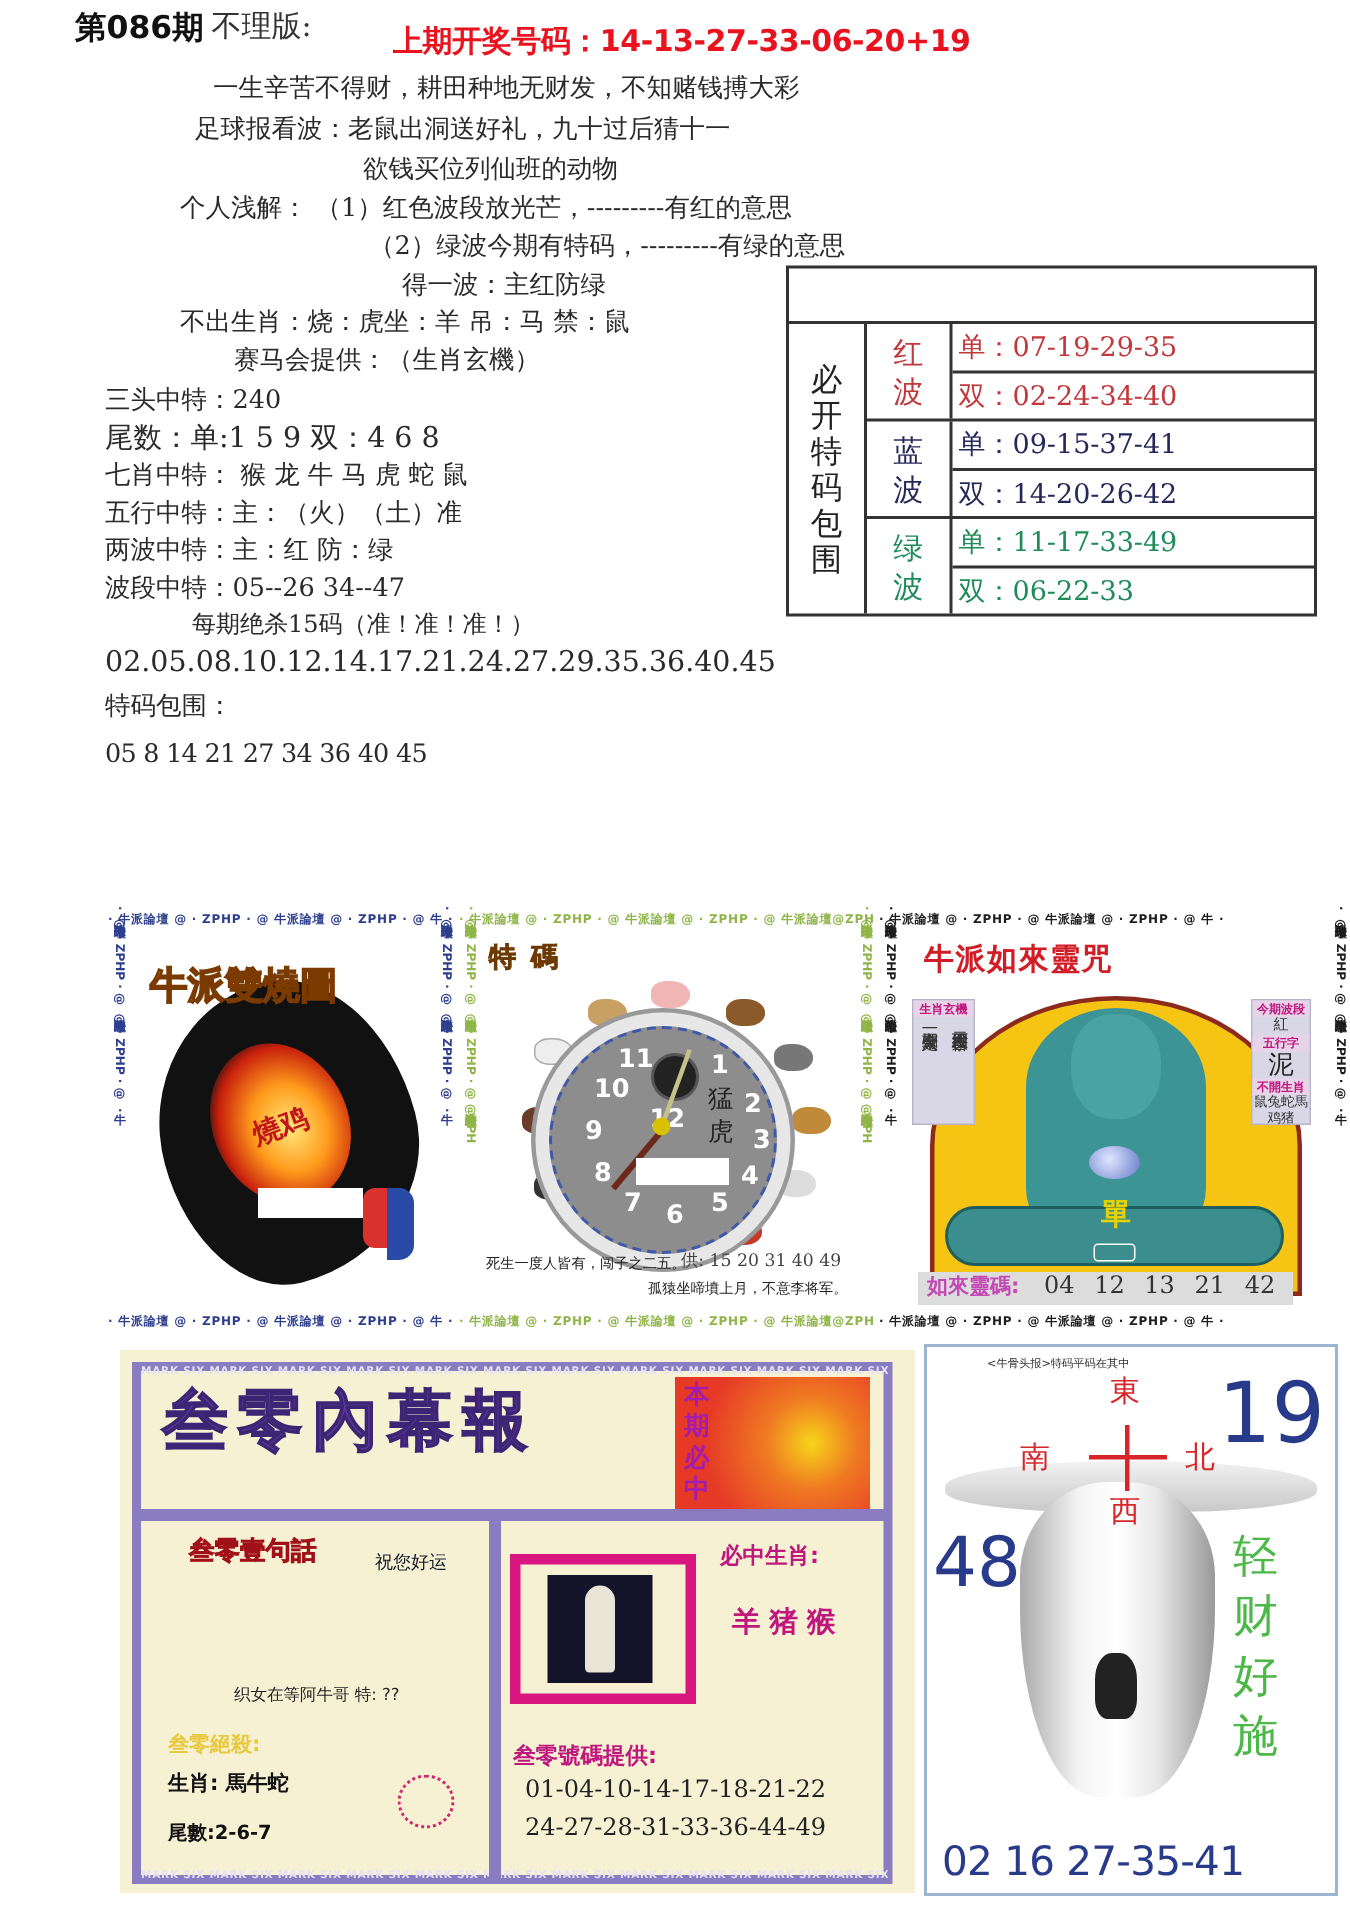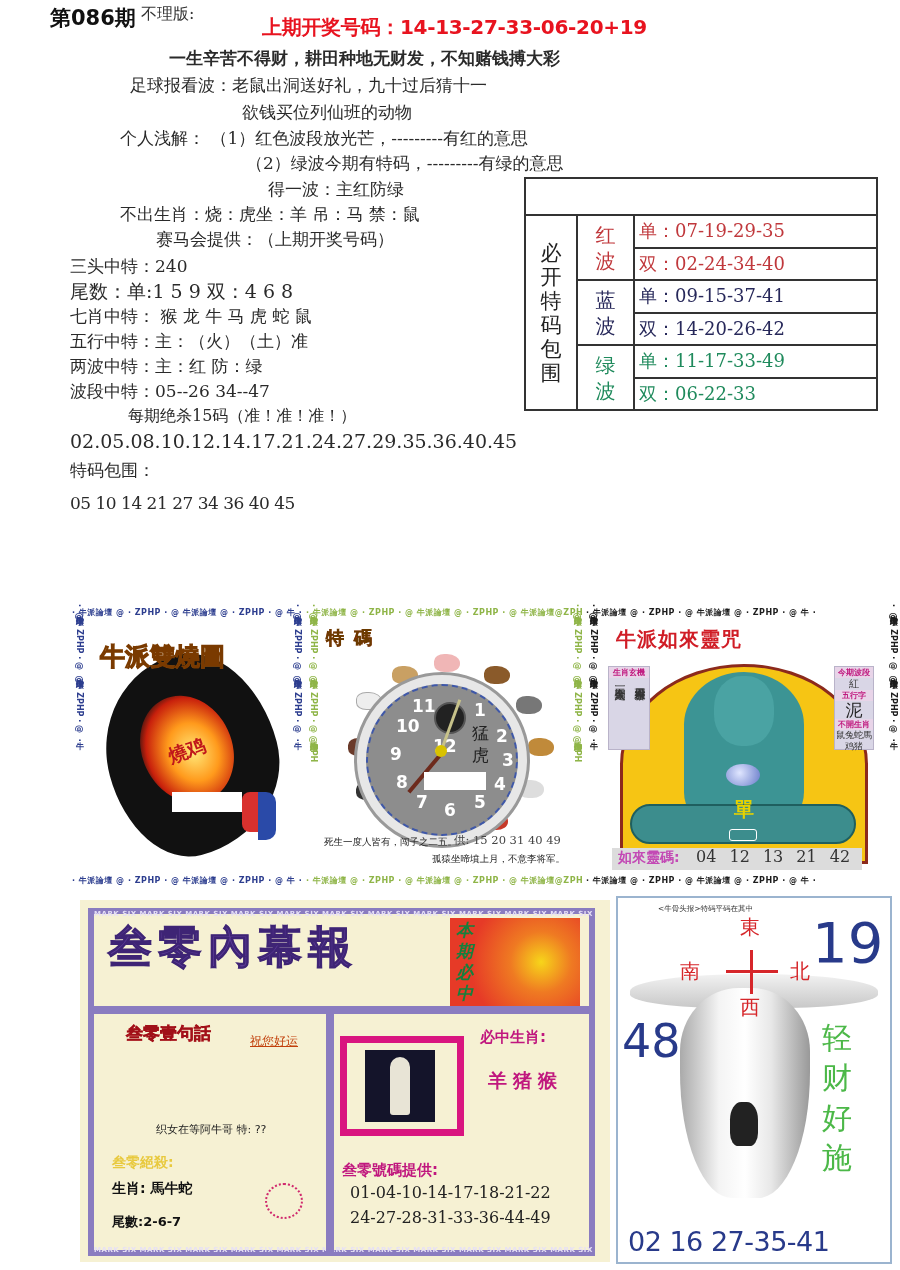--- a/index.html
+++ b/index.html
@@ -2,21 +2,21 @@
 <html><head>
 <meta charset="utf-8">
 <style>
   * { box-sizing: border-box; margin: 0; padding: 0; }
   html, body { width: 900px; height: 1270px; background: #ffffff; overflow: hidden; }
   body { position: relative; font-family: "DejaVu Serif", "Liberation Serif", serif; color: #222; }
   .abs { position: absolute; white-space: nowrap; }
 
   
   #issue { left: 50px; top: 4px; font-size: 21px; font-weight: bold; font-family: "DejaVu Sans", sans-serif; color:#111; }
-  #edition { left: 141px; top: 4px; font-size: 16px; color:#333; }
+  #edition { left: 141px; top: 4px; font-size: 20px; color:#333; }
   #last-draw { left: 262px; top: 14px; font-size: 20px; font-weight: bold; color: #e8131f; font-family: "DejaVu Sans", sans-serif; letter-spacing: -0.3px; }
   .line { font-size: 17px; color: #2a2a2a; }
 
   
   #wave-table { left: 524px; top: 177px; width: 354px; height: 234px; border: 2px solid #333; background: #fff; }
   #wave-table .head { height: 37px; border-bottom: 2px solid #333; }
   #wave-table .body { display: flex; height: 193px; }
   #wave-table .must { width: 52px; border-right: 2px solid #333; display:flex; flex-direction:column; align-items:center; justify-content:center; font-size: 21px; line-height: 24px; color:#222; }
   #wave-table .groups { flex:1; display:flex; flex-direction:column; }
   .grp { flex:1; display:flex; border-bottom: 2px solid #333; }
@@ -83,25 +83,25 @@
   #p3-bottom { position:absolute; left: 26px; top: 244px; width: 250px; height: 22px; background: #dcdcdc; }
   #p3-bottom-label { left: 32px; top: 245px; font-size: 14px; color: #c34ab5; font-weight:bold; font-family:"DejaVu Sans",sans-serif; }
   #p3-bottom-nums { left: 110px; top: 243px; font-size: 16px; color: #333; word-spacing: 8px; }
 
   
   #p4 { left: 80px; top: 900px; width: 530px; height: 362px; background: #f6f1d3; }
   #p4-frame { position:absolute; left: 8px; top: 8px; width: 507px; height: 348px; border: 6px solid #8a7cc0; }
   #p4 .wm-h { color: #e6e0f6; font-size: 7px; height: 8px; line-height: 8px; }
   #p4-title { left: 28px; top: 18px; font-size: 44px; font-weight: bold; color: #5b3a96; font-family:Liberation Serif, serif; letter-spacing: 6px; -webkit-text-stroke: 1px #3e2475; }
   #p4-redbox { position:absolute; left: 370px; top: 18px; width: 130px; height: 88px; background: radial-gradient(circle at 70% 50%, #f7d51a 0%, #ef7a22 30%, #e63a27 70%); }
-  #p4-redtext { left: 376px; top: 20px; font-size: 17px; line-height: 21px; color:#15803d; font-weight:bold; white-space: normal; width: 20px; font-style: italic; }
+  #p4-redtext { left: 376px; top: 20px; font-size: 17px; line-height: 21px; color:#a21caf; font-weight:bold; white-space: normal; width: 20px; }
   #p4-divider-h { position:absolute; left: 14px; top: 106px; width: 500px; height: 8px; background:#8a7cc0; }
   #p4-divider-v { position:absolute; left: 246px; top: 112px; width: 8px; height: 240px; background:#8a7cc0; }
   #p4-slogan-title { left: 46px; top: 122px; font-size: 17px; font-weight:bold; color: #d02832; font-family:"DejaVu Sans",sans-serif; -webkit-text-stroke: 0.5px #a01018; }
-  #p4-wish { left: 170px; top: 133px; font-size: 12px; color:#c2410c; font-family:"DejaVu Sans",sans-serif;text-decoration:underline; }
+  #p4-wish { left: 170px; top: 133px; font-size: 12px; color:#0f172a; font-family:"DejaVu Sans",sans-serif; }
   #p4-riddle { left: 76px; top: 222px; font-size: 11px; color:#222; font-family:"DejaVu Sans",sans-serif; }
   #p4-kill-title { left: 32px; top: 254px; font-size: 14px; font-weight:bold; color: #e8c93e; font-family:"DejaVu Sans",sans-serif; }
   #p4-zodiac-kill { left: 32px; top: 280px; font-size: 14px; font-weight:bold; color:#111; font-family:"DejaVu Sans",sans-serif; }
   #p4-tail-kill { left: 32px; top: 313px; font-size: 13px; font-weight:bold; color:#111; font-family:"DejaVu Sans",sans-serif; }
   #p4-deco { position:absolute; left: 185px; top: 283px; width: 38px; height: 36px; border: 2px dotted #d02a6e; border-radius: 50%; }
   #p4-pinkbox { position:absolute; left: 260px; top: 136px; width: 124px; height: 100px; border: 7px solid #d9157f; background: #f6f1d3; }
   #p4-photo { position:absolute; left: 285px; top: 150px; width: 70px; height: 72px; background: #14142a; }
   #p4-figure { position:absolute; left: 310px; top: 157px; width: 20px; height: 58px; background:#e8e4d6; border-radius: 10px 10px 3px 3px; }
   #p4-must-title { left: 400px; top: 128px; font-size: 15px; font-weight:bold; color:#c0177e; font-family:"DejaVu Sans",sans-serif; }
   #p4-must-zodiac { left: 408px; top: 168px; font-size: 19px; font-weight:bold; color:#c0177e; letter-spacing: 6px; font-family:"DejaVu Sans",sans-serif; }
@@ -126,39 +126,39 @@
   #p5-slogan { left: 204px; top: 120px; font-size: 30px; color:#4cb848; line-height: 40px; white-space: normal; width: 36px; }
   #p5-nums { left: 10px; top: 328px; font-size: 27px; color:#283a8a; font-family:"DejaVu Sans",sans-serif; letter-spacing: -0.5px; }
 </style>
 </head>
 <body>
 
 <div class="abs" id="issue">第086期</div>
 <div class="abs" id="edition">不理版:</div>
 <div class="abs" id="last-draw">上期开奖号码：14-13-27-33-06-20+19</div>
 
-<div class="abs line" style="left:169px;top:47px;font-weight:bold;">一生辛苦不得财，耕田种地无财发，不知赌钱搏大彩</div>
+<div class="abs line" style="left:142px;top:47px;">一生辛苦不得财，耕田种地无财发，不知赌钱搏大彩</div>
 <div class="abs line" style="left:130px;top:74px;">足球报看波：老鼠出洞送好礼，九十过后猜十一</div>
 <div class="abs line" style="left:242px;top:101px;">欲钱买位列仙班的动物</div>
 <div class="abs line" style="left:120px;top:127px;">个人浅解：  （1）红色波段放光芒，---------有红的意思</div>
 <div class="abs line" style="left:246px;top:152px;">（2）绿波今期有特码，---------有绿的意思</div>
 <div class="abs line" style="left:268px;top:178px;">得一波：主红防绿</div>
 <div class="abs line" style="left:120px;top:203px;">不出生肖：烧：虎坐：羊 吊：马 禁：鼠</div>
-<div class="abs line" style="left:156px;top:228px;">赛马会提供：（上期开奖号码）</div>
+<div class="abs line" style="left:156px;top:228px;">赛马会提供：（生肖玄機）</div>
 
 <div class="abs line" style="left:70px;top:255px;">三头中特：240</div>
 <div class="abs line" style="left:70px;top:279px;font-size:19px;">尾数：单:1 5 9 双：4 6 8</div>
 <div class="abs line" style="left:70px;top:305px;">七肖中特： 猴 龙 牛 马 虎 蛇 鼠</div>
 <div class="abs line" style="left:70px;top:330px;">五行中特：主：（火）（土）准</div>
 <div class="abs line" style="left:70px;top:355px;">两波中特：主：红 防：绿</div>
 <div class="abs line" style="left:70px;top:380px;">波段中特：05--26 34--47</div>
 <div class="abs line" style="left:128px;top:406px;font-size:16px;">每期绝杀15码（准！准！准！）</div>
 <div class="abs line" style="left:70px;top:430px;font-size:19px;">02.05.08.10.12.14.17.21.24.27.29.35.36.40.45</div>
 <div class="abs line" style="left:70px;top:459px;">特码包围：</div>
-<div class="abs line" style="left:70px;top:493px;font-size:17px;letter-spacing:-0.5px;">05 10 14 21 27 34 36 40 45</div>
+<div class="abs line" style="left:70px;top:493px;font-size:17px;letter-spacing:-0.5px;">05 8 14 21 27 34 36 40 45</div>
 
 <div class="abs" id="wave-table">
   <div class="head"></div>
   <div class="body">
     <div class="must">
       <span>必</span>
       <span>开</span>
       <span>特</span>
       <span>码</span>
       <span>包</span>

